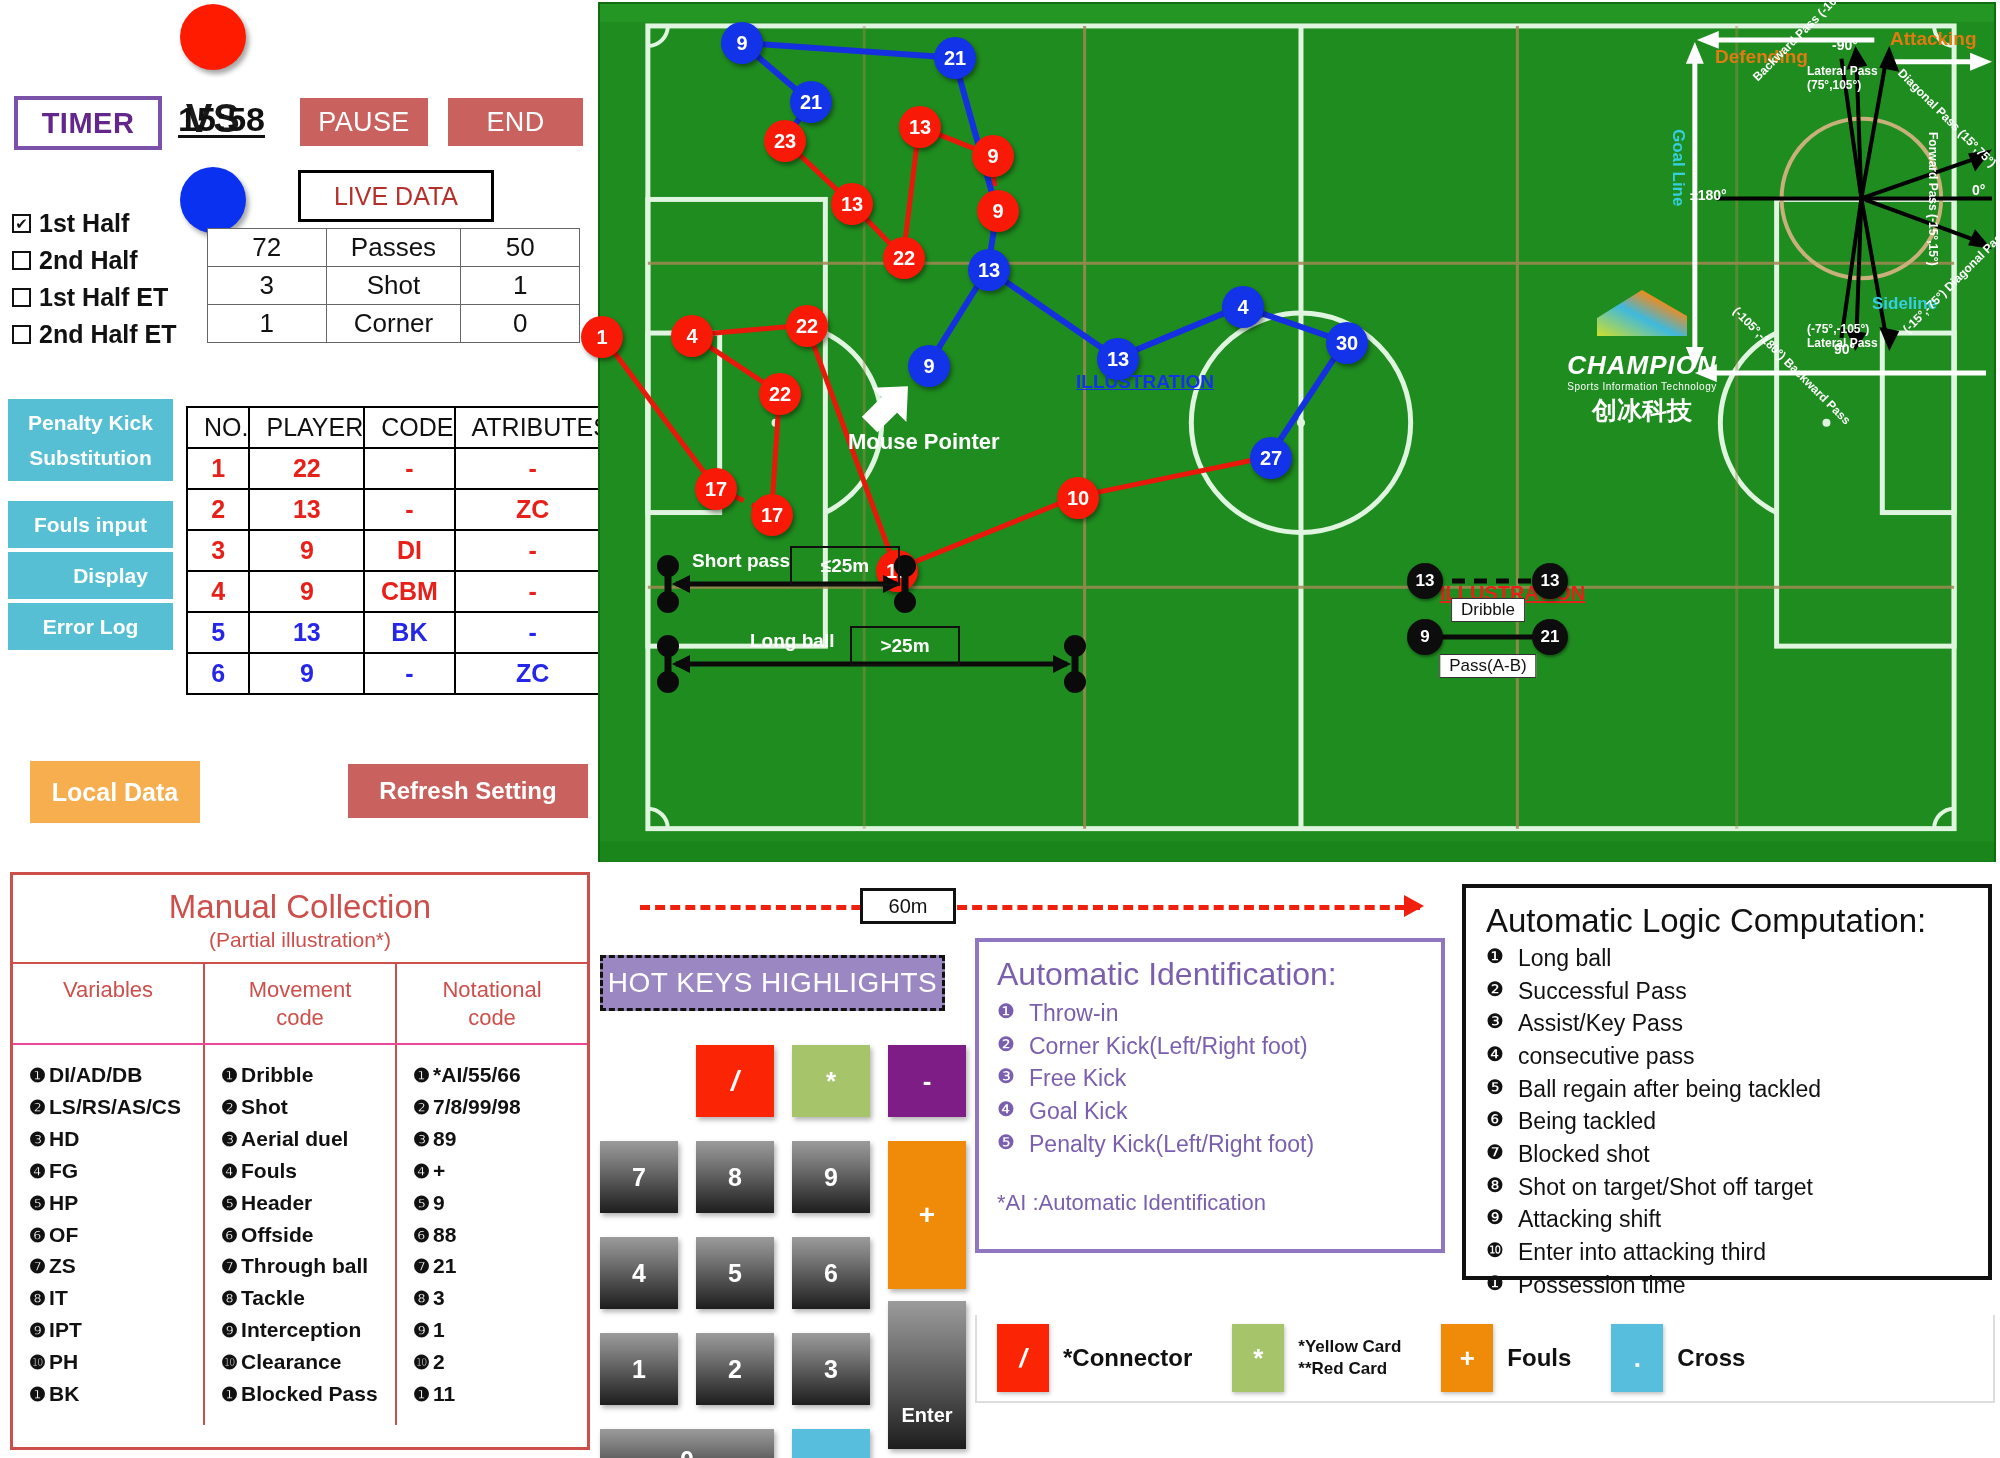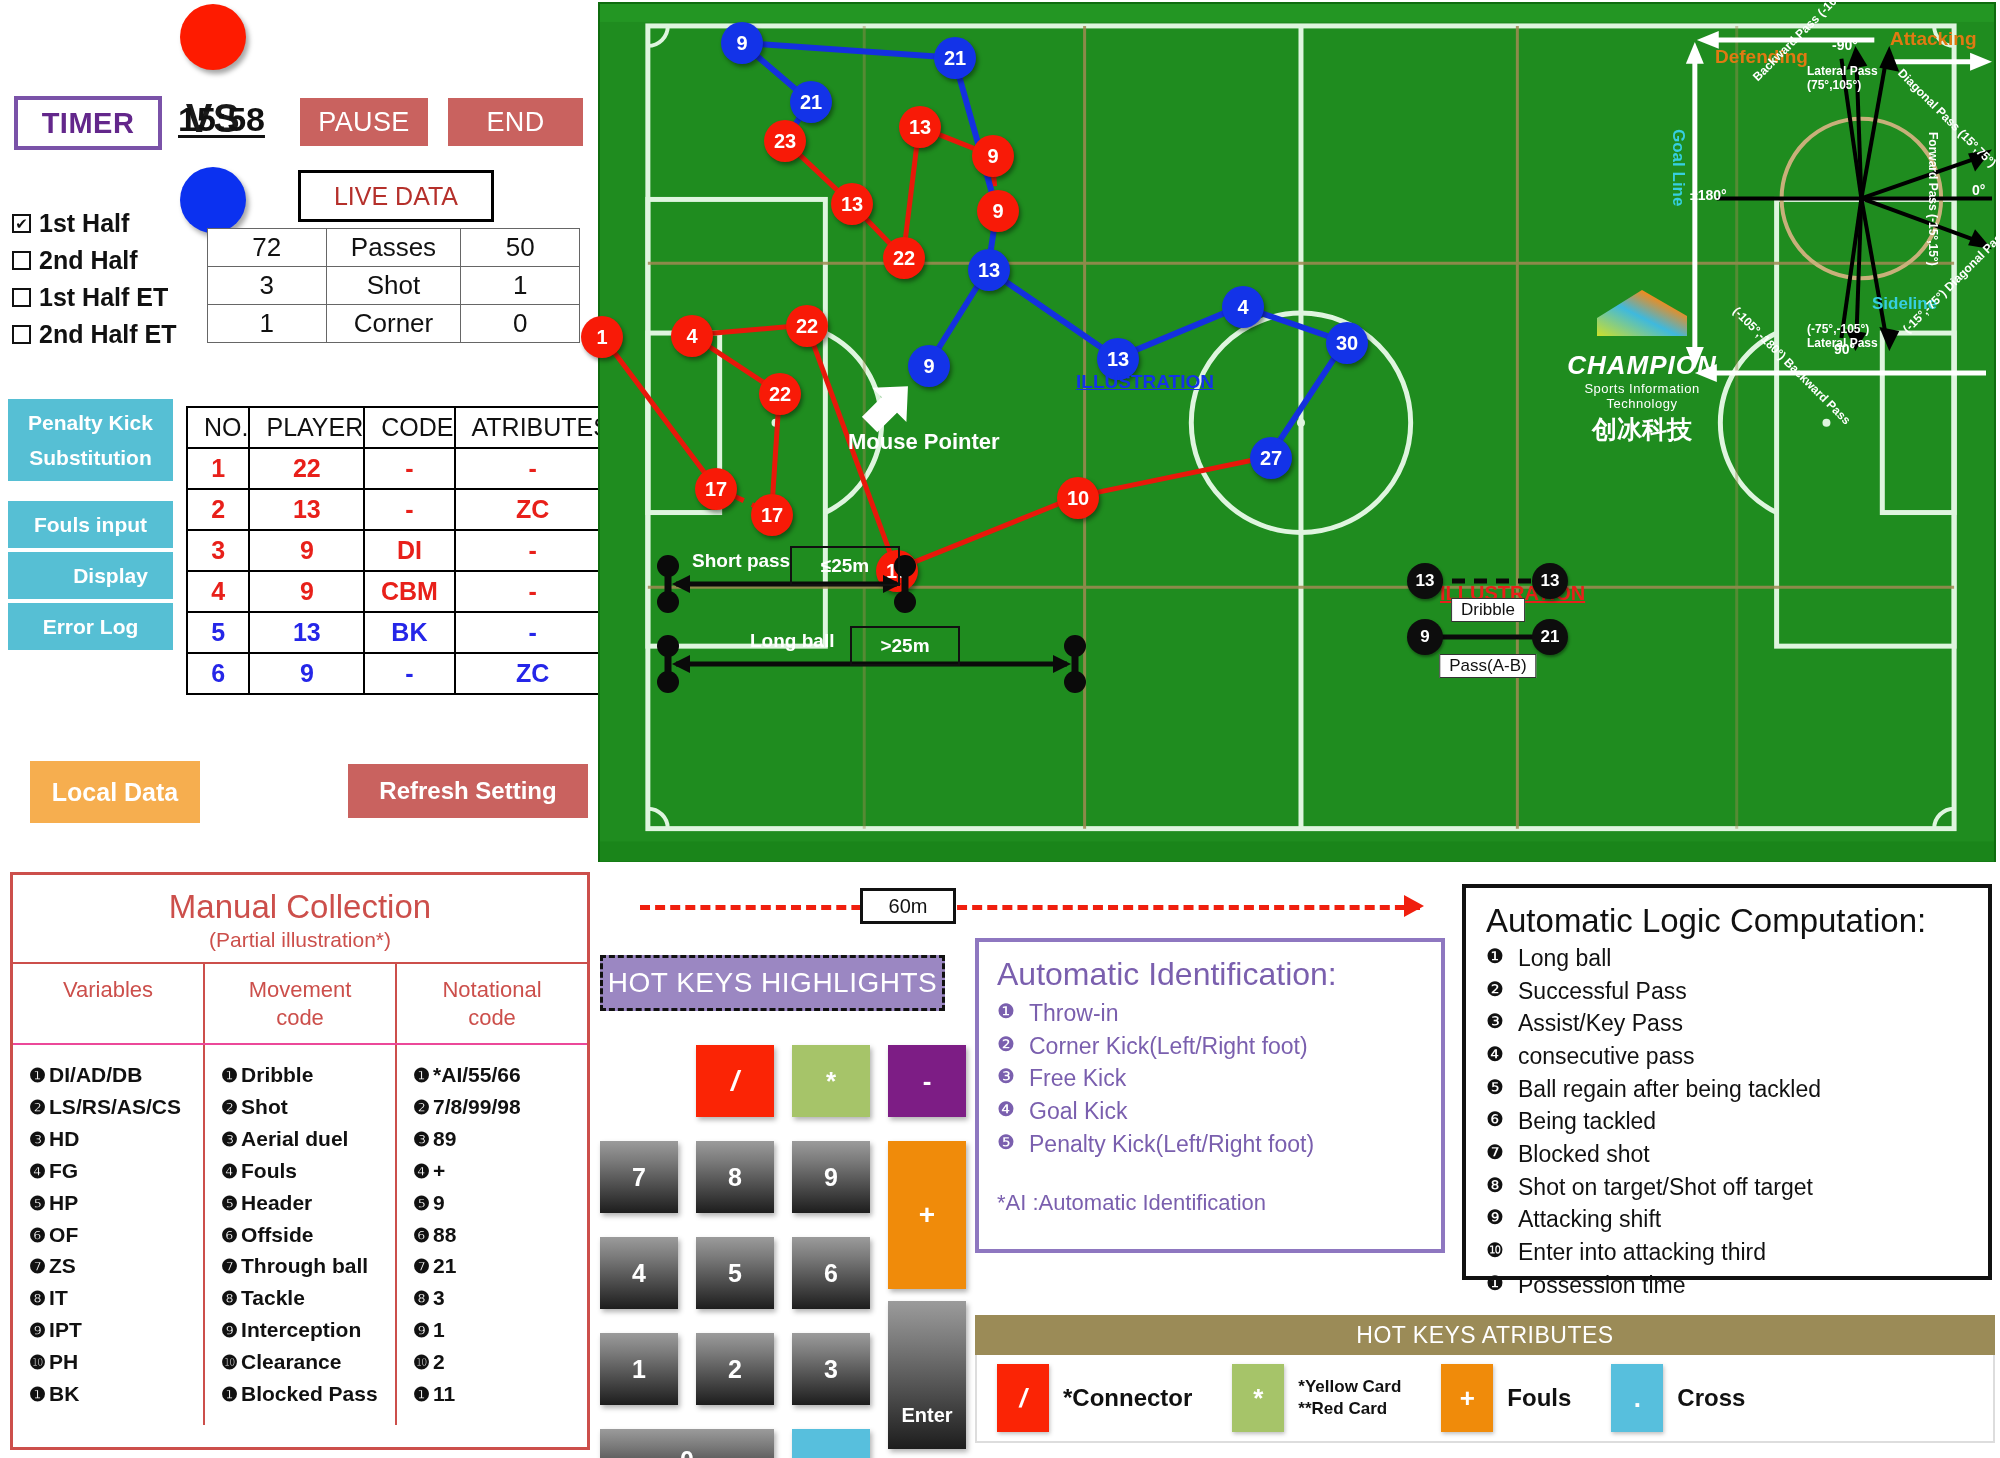--- a/index.html
+++ b/index.html
@@ -139,21 +139,21 @@
     position: absolute; color: #e8201a; font-size: 20px; font-weight: 700;
     text-decoration: underline; z-index: 7;
   }
   .illus-blue {
     position: absolute; color: #1333e8; font-size: 19px; font-weight: 700;
     text-decoration: underline; z-index: 7;
   }
 
   #champion-logo { position: absolute; left: 952px; top: 282px; width: 180px; text-align: center; z-index: 5; }
   #champion-logo .cl-name { color: #fff; font-size: 26px; font-weight: 800; font-style: italic; letter-spacing: 1px; }
-  #champion-logo .cl-sub { color: #fff; font-size: 13px; letter-spacing: .5px; }
+  #champion-logo .cl-sub { color: #fff; font-size: 10px; letter-spacing: .5px; }
   #champion-logo .cl-cn { color: #fff; font-size: 25px; font-weight: 800; margin-top: 2px; }
 
   .dim-box {
     position: absolute; background: transparent; border: 2px solid #111;
     color: #fff; font-size: 19px; font-weight: 700;
     display: flex; align-items: center; justify-content: center; z-index: 7;
   }
   .dim-label { position: absolute; color: #fff; font-size: 19px; font-weight: 700; z-index: 7; }
 
   .legend-chip {
@@ -757,21 +757,20 @@
         <span>Enter into attacking third</span>
       </div>
       <div class="al-item">
         <span class="fbullet">❶</span>
         <span>Possession time</span>
       </div>
     </div>
 </div>
 
 <div id="hk-attrs">
-  <div id="hk-attrs-head">HOT KEYS ATRIBUTES</div>
   <div id="hk-attrs-body">
       <div class="hk-swatch red">/</div>
       <div class="hk-text">*Connector</div>
       <div class="hk-swatch green">*</div>
       <div class="hk-text small">*Yellow Card<br>**Red Card</div>
       <div class="hk-swatch orange">+</div>
       <div class="hk-text">Fouls</div>
       <div class="hk-swatch cyan">.</div>
       <div class="hk-text">Cross</div>
     </div>

